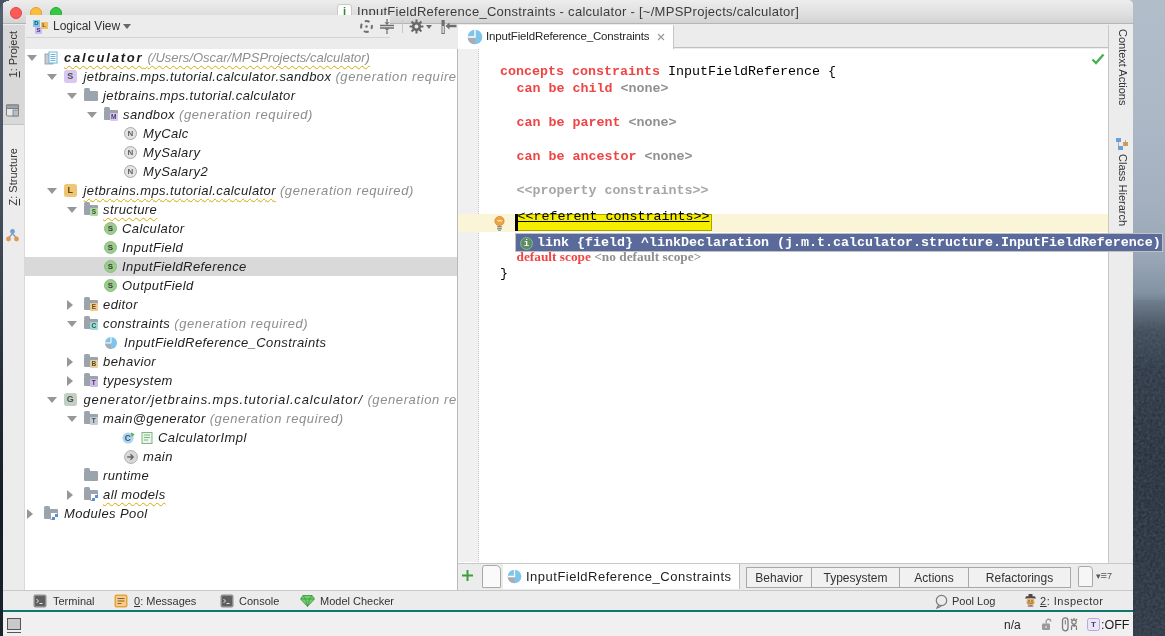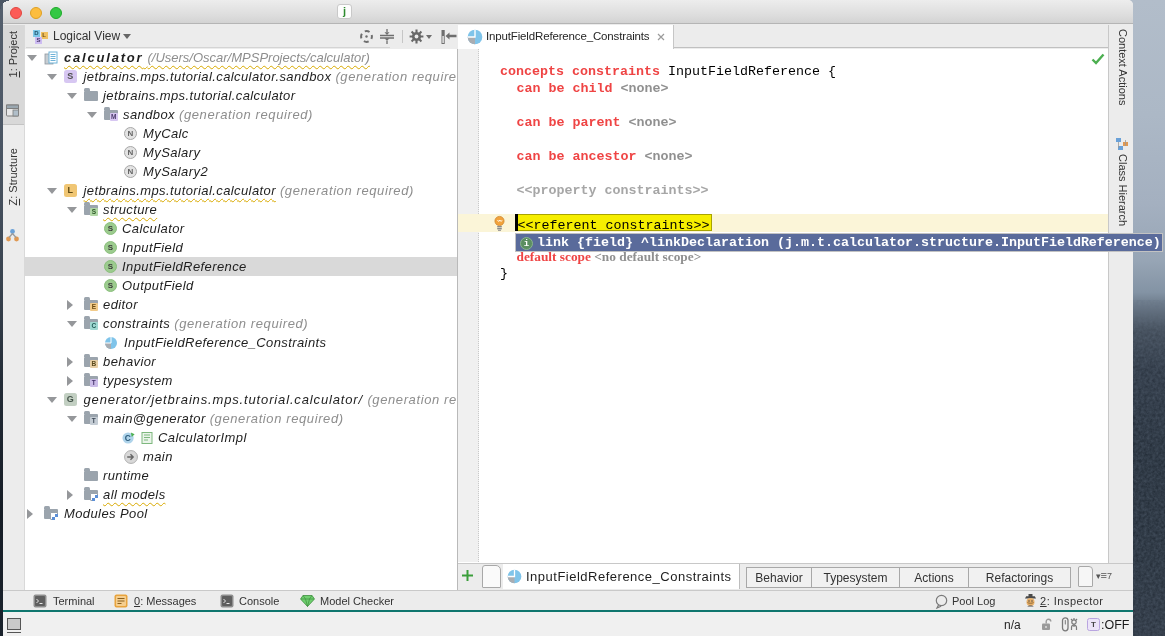--- a/index.html
+++ b/index.html
@@ -17,21 +17,21 @@
 #tl-r { left:10px; background:#fc5b57; border:1px solid #e2463f; }
 #tl-y { left:30px; background:#fcbd3e; border:1px solid #dfa023; }
 #tl-g { left:50px; background:#34c844; border:1px solid #1eab29; }
 #title-icon { position:absolute; left:337px; top:4px; width:15px; height:15px; background:#fdfdfd;
   border:1px solid #c9c9c9; border-radius:3px; font:bold 11px "Liberation Sans",sans-serif; color:#2e8b2e; text-align:center; line-height:13px; }
 #title-text { position:absolute; left:357px; top:0; height:23px; line-height:23px; font-size:13px; letter-spacing:0.28px; color:#3c3c3c; }
 
 #lstripe { position:absolute; left:0; top:25px; width:25px; height:565px; background:#ececec; border-right:1px solid #d9d9d9; }
 .vtextL { writing-mode:vertical-rl; transform:rotate(180deg); font-size:11px; color:#333; display:block; margin:0 auto; }
 
-#ptoolbar { position:absolute; left:26px; top:25px; width:364px; height:23px; background:#ececec; border-bottom:1px solid #d4d4d4; }
+#ptoolbar { position:absolute; left:26px; top:15px; width:364px; height:23px; background:#ececec; border-bottom:1px solid #d4d4d4; }
 
 #tree { position:absolute; left:25px; top:49px; width:433px; height:541px; background:#fff; border-right:1px solid #b9b9b9; overflow:hidden; }
 #treein { position:absolute; left:-3px; top:0; width:436px; height:100%; }
 .trow { position:absolute; left:0; width:436px; height:19px; font-size:13px; letter-spacing:0.4px; color:#1e1e1e; white-space:nowrap; }
 .trow .lbl { position:absolute; top:0; line-height:19px;font-style:italic; }
 .gray { color:#8e8e8e; letter-spacing:0; }
 .gen { color:#8e8e8e; letter-spacing:0.6px; }
 .arrow-d { position:absolute; top:6.5px; width:0; height:0; border-left:5px solid transparent; border-right:5px solid transparent; border-top:6.5px solid #95979a; }
 .arrow-r { position:absolute; top:4.5px; width:0; height:0; border-top:5px solid transparent; border-bottom:5px solid transparent; border-left:6.5px solid #95979a; }
 .ticon { position:absolute; top:3px; width:14px; height:14px; }
@@ -85,20 +85,21 @@
       <feColorMatrix type="matrix" values="0 0 0 0 0.12, 0 0 0 0 0.16, 0 0 0 0 0.22, 0 0 0 0.55 0"></feColorMatrix>
     </filter>
     <rect width="32" height="336" filter="url(#nz)"></rect>
   </svg>
 <div id="win">
   <div id="titlebar">
     <div class="tl" id="tl-r"></div>
       <div class="tl" id="tl-y"></div>
       <div class="tl" id="tl-g"></div>
     <div id="title-icon">j</div>
+    <div id="title-text">InputFieldReference_Constraints - calculator - [~/MPSProjects/calculator]</div>
   </div>
   <div id="lstripe">
     <div style="position:absolute;left:0;top:0;width:24px;height:100px;background:#d8d8d8;border-bottom:1px solid #c4c4c4;"></div>
     <span class="vtextL" style="position:absolute;left:7px;top:6px;"><u>1</u>: Project</span>
     <svg style="position:absolute;left:5px;top:78px;" width="15" height="15" viewBox="0 0 15 15">
         <rect x="1.5" y="2" width="12" height="11" rx="1" fill="#e8e8e8" stroke="#7e7e7e"></rect>
         <rect x="1.5" y="2" width="12" height="3.5" fill="#9aa7b0" stroke="#7e7e7e"></rect>
         <rect x="8" y="7" width="5.5" height="6" fill="#b0bec9" stroke="#7e7e7e" stroke-width="0.8"></rect>
       </svg>
     <span class="vtextL" style="position:absolute;left:7px;top:123px;"><u>Z</u>: Structure</span>
@@ -316,21 +317,21 @@
   <div id="editor">
     <div id="gutter"></div>
     <div id="curline"></div>
     <div style="position:absolute;left:0;top:165px;width:21px;height:18px;background:#fbf5d8;"></div>
     <div class="codeline" style="left:42px;top:14px;"><span class="kw">concepts constraints</span> InputFieldReference {</div>
     <div class="codeline" style="left:58.5px;top:31px;"><span class="kw">can be child</span> <span class="gr">&lt;none&gt;</span></div>
     <div class="codeline" style="left:58.5px;top:65px;"><span class="kw">can be parent</span> <span class="gr">&lt;none&gt;</span></div>
     <div class="codeline" style="left:58.5px;top:99px;"><span class="kw">can be ancestor</span> <span class="gr">&lt;none&gt;</span></div>
     <div class="codeline" style="left:58.5px;top:133px;"><span style="font-weight:bold;color:#a6a6a6;">&lt;&lt;property constraints&gt;&gt;</span></div>
     <div style="position:absolute;left:56.5px;top:164.5px;width:197px;height:17.5px;background:#f6ee00;border:1px solid #a9a400;"></div>
-    <div class="codeline" style="left:59.5px;top:168px;">&lt;&lt;referent constraints&gt;&gt;</div>
+    <div class="codeline" style="left:59.5px;top:159px;text-decoration:underline;">&lt;&lt;referent constraints&gt;&gt;</div>
     <div style="position:absolute;left:57px;top:165px;width:3px;height:17px;background:#000;"></div>
     <svg style="position:absolute;left:34px;top:166px;" width="15" height="16" viewBox="0 0 15 16">
         <circle cx="7.5" cy="6" r="4.6" fill="#f2a33c" stroke="#c87f28" stroke-width="0.7"></circle>
         <path d="M5.5 5l1.2 1.5L7.9 5l1.2 1.5 1-1.3" stroke="#fff" stroke-width="0.9" fill="none"></path>
         <rect x="5.2" y="11" width="4.6" height="1.4" fill="#8a8a8a"></rect>
         <rect x="5.2" y="13" width="4.6" height="1.4" fill="#8a8a8a"></rect>
         <rect x="6" y="14.8" width="3" height="1" fill="#8a8a8a"></rect>
       </svg>
     <div class="codeline" style="left:58.5px;top:199px;font-family:Liberation Serif, serif;"><span class="kw">default scope</span> <span class="gr">&lt;no default scope&gt;</span></div>
     <div class="codeline" style="left:42px;top:216px;">}</div>

